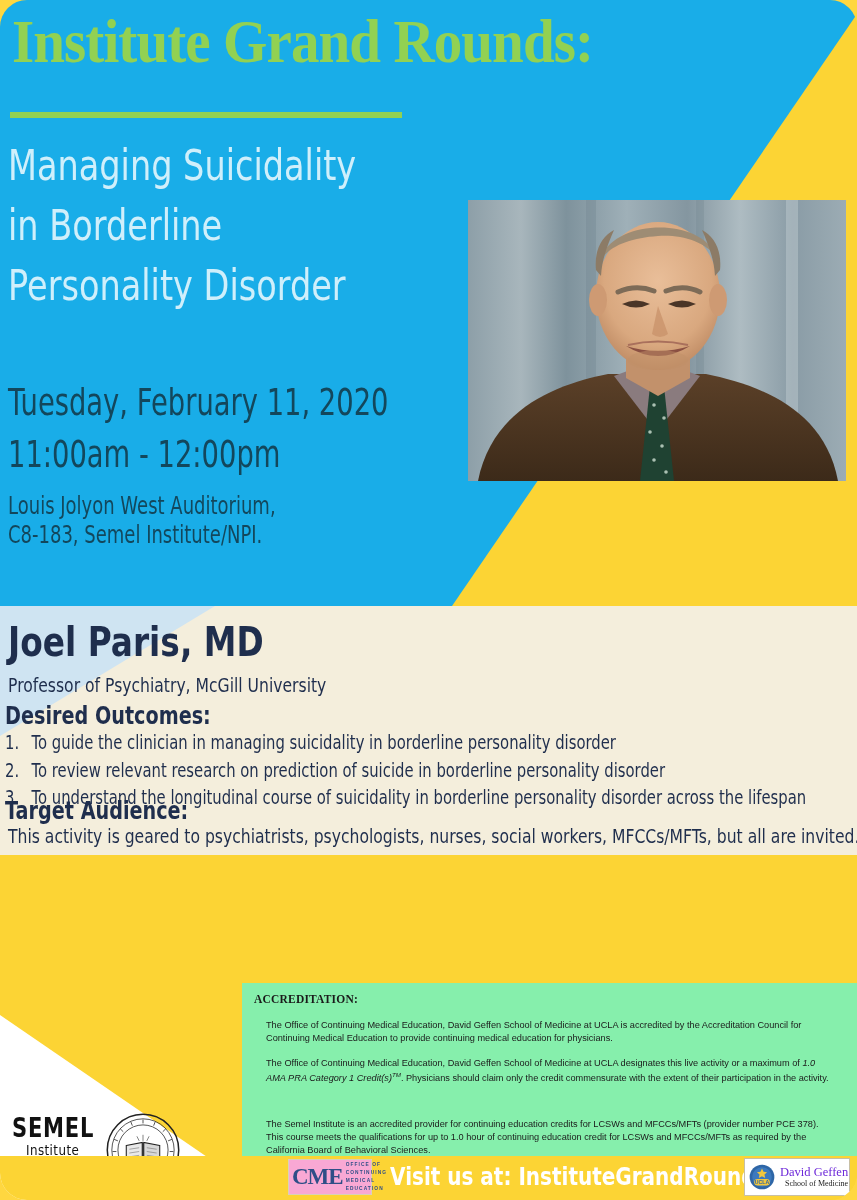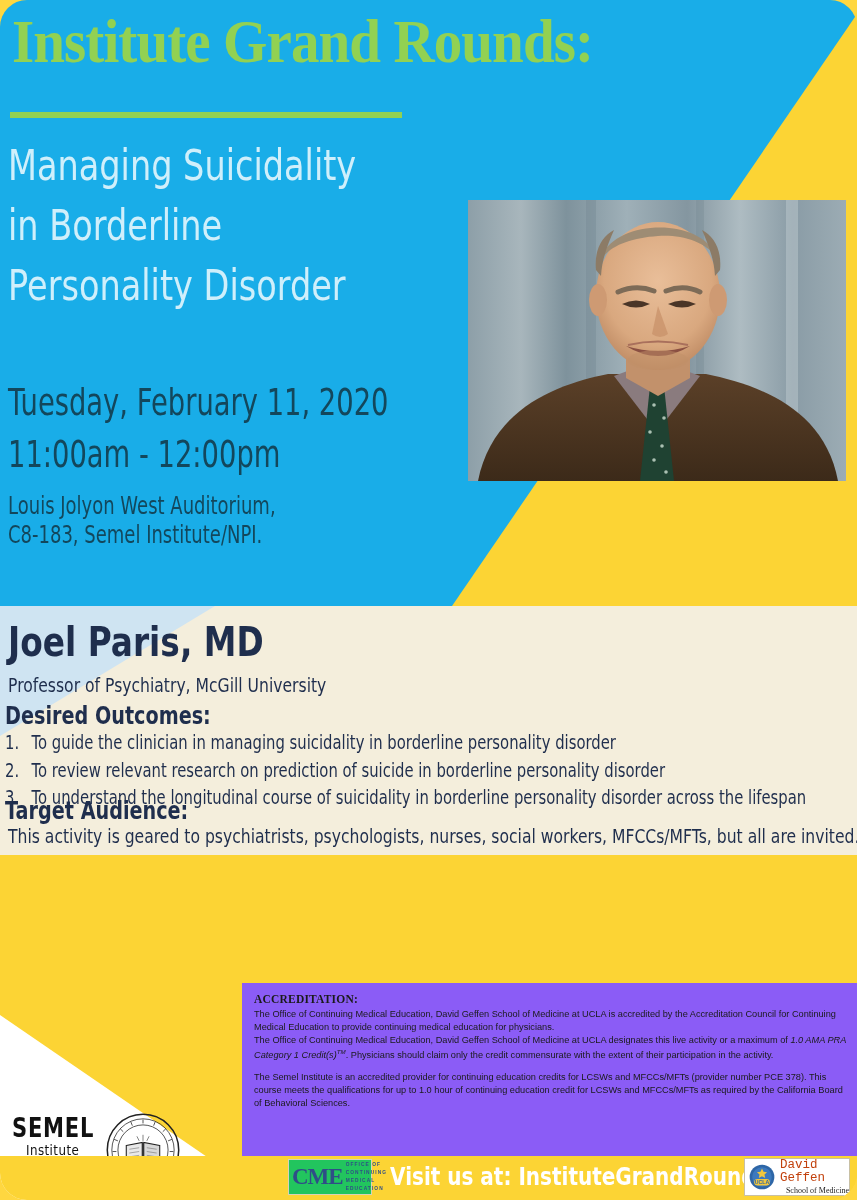--- a/index.html
+++ b/index.html
@@ -164,36 +164,36 @@
   }
   .bottom-white {
     position:absolute; left:0; top:0; width:300px; height:345px;
     background:#FFFFFF;
     clip-path: polygon(0 160px, 270px 345px, 0 345px);
   }
 
   
   .accred {
     position:absolute; left:242px; top:983px; width:615px; height:173px;
-    background:#8b5cf6;
+    background:#86efac;
     padding:8px 10px 6px 12px;
     font-family:"Liberation Sans", sans-serif;
     font-size:9.2px;
     line-height:1.42;
     color:#1A1A1A;
     overflow:hidden;
   }
   .accred-title {
     font-family:"Liberation Serif", serif;
     font-weight:bold;
     font-size:11.5px;
     letter-spacing:0.2px;
     margin-bottom:1px;
   }
-  .accred p { margin:0; }
+  .accred p { margin:12px; }
   .accred .gap { height:9px; }
   .ital { font-style:italic; }
   .sup { font-size:6.2px; vertical-align:super; }
 
   
   .semel-logo {
     position:absolute; left:10px; top:1112px; width:180px; height:80px;text-decoration:underline;
   }
   .semel-word {
     position:absolute; left:2px; top:0px;
@@ -228,21 +228,21 @@
   }
   .uc-seal { position:absolute; left:95px; top:0px; width:76px; height:76px; }
 
   
   .footerbar {
     position:absolute; left:0; top:1156px; width:857px; height:44px;
     background:#FCD434;
   }
   .cme-logo {
     position:absolute; left:288px; top:1159px; width:84px; height:36px;
-    background:#22c55e; border:1px solid #D9D2B8;
+    background:#f9a8d4; border:1px solid #D9D2B8;
     display:flex; align-items:center;
   }
   .cme-mark {
     font-family:"Liberation Serif", serif;
     font-weight:bold; font-size:23px; color:#2F4E87;
     margin-left:3px; letter-spacing:-1px;
   }
   .cme-words {
     font-family:"Liberation Sans", sans-serif;
     font-size:4.8px; line-height:1.62; letter-spacing:1.1px;
@@ -259,21 +259,21 @@
     white-space:nowrap;
   }
   .geffen {
     position:absolute; left:744px; top:1158px; width:106px; height:38px;
     background:#FFFFFF; border:1px solid #C8C0A4;
     display:flex; align-items:center; padding-left:4px;
   }
   .geffen-seal { width:26px; height:26px; flex:none; }
   .geffen-txt { margin-left:5px; }
   .geffen-l1 {
-    font-family:Liberation Mono, monospace; font-size:12.5px; color:#c2410c;
+    font-family:Liberation Serif, serif; font-size:12.5px; color:#6d28d9;
     line-height:1.05;
   }
   .geffen-l2 {
     font-family:"Liberation Serif", serif; font-size:8px; color:#1A1A1A;
     line-height:1.15;
     text-align:right;
   }
 </style>
 </head>
 <body>

